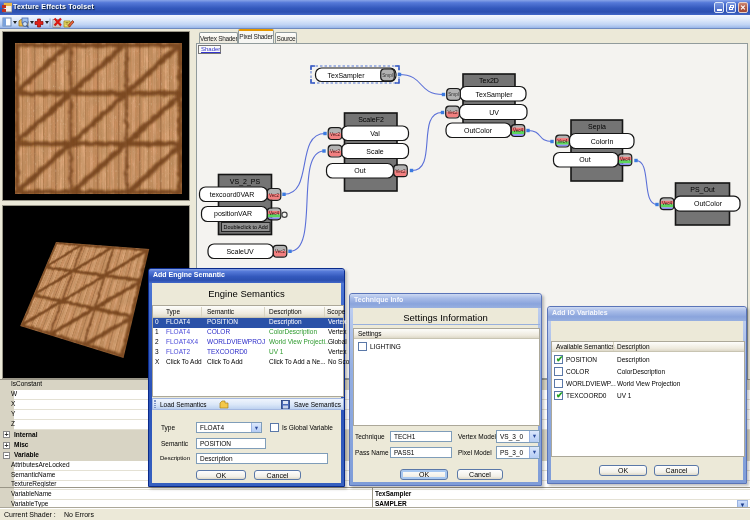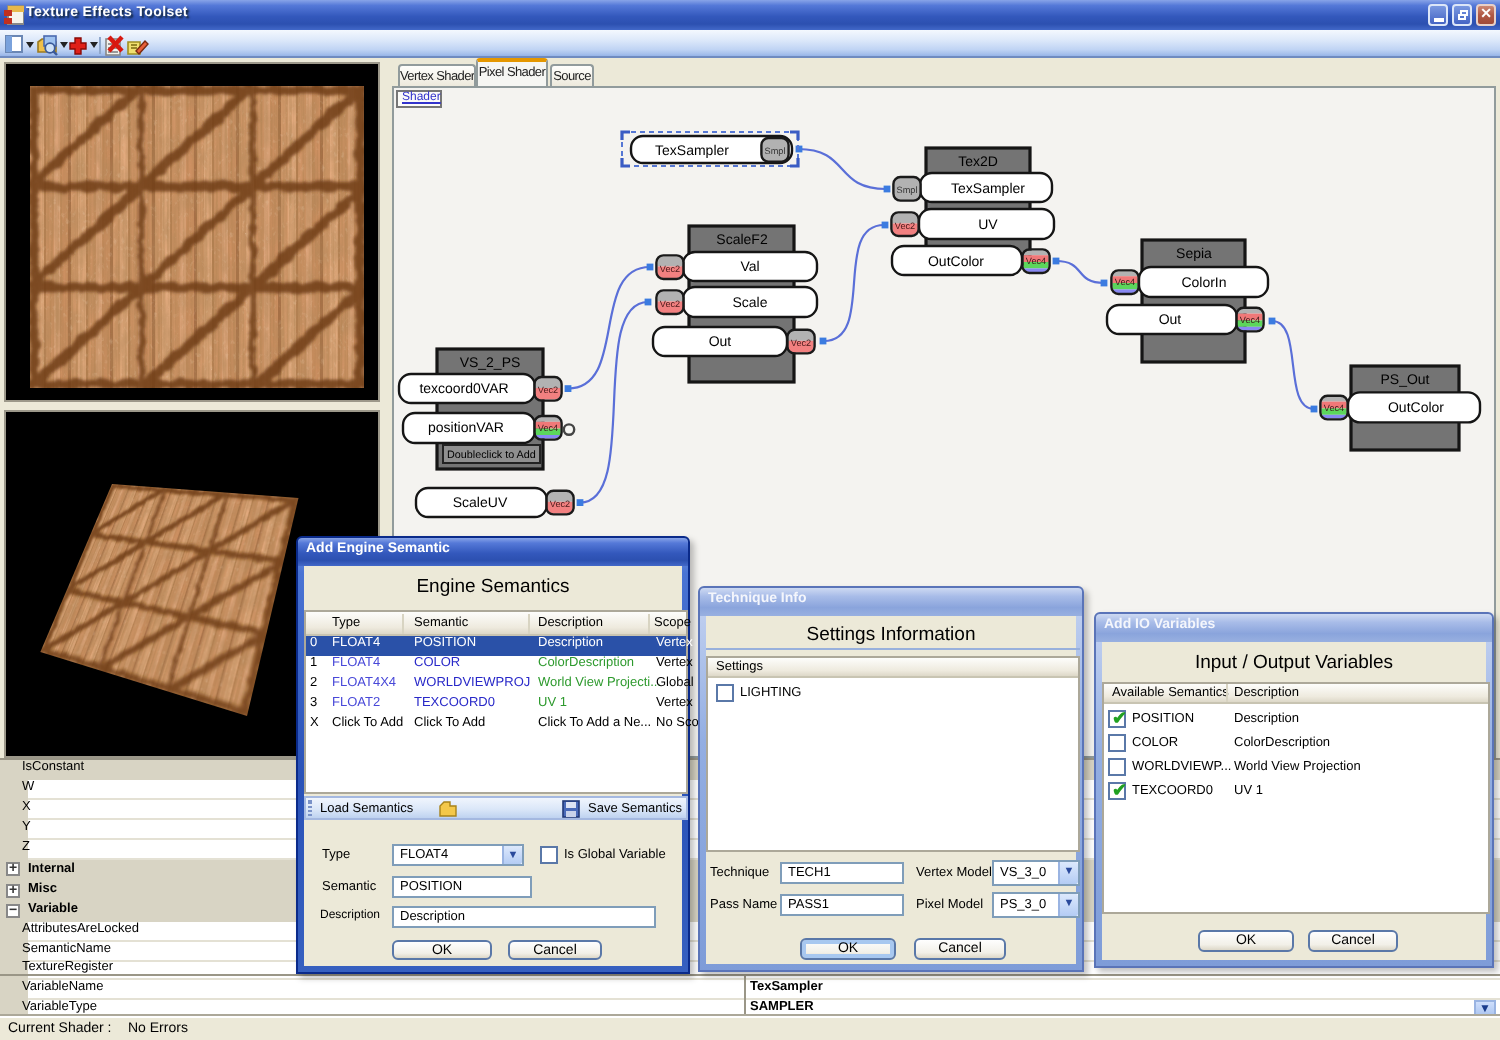--- a/index.html
+++ b/index.html
@@ -448,21 +448,20 @@
           <span class="ar">▼</span>
         </span>
       <span class="btn" style="left:47px;top:161px;width:48px;height:11px;box-shadow:inset 0 0 0 2px #a8c8f0;">OK</span>
       <span class="btn" style="left:104px;top:161px;width:46px;height:11px;">Cancel</span>
     </div>
   </div>
 
   <div class="dlg" id="dlgIO" style="left:547px;top:306px;width:200px;height:178px;background:linear-gradient(180deg,#c6d4f2,#93aee2 40%,#7e9cd8);border-color:#5a74b8;">
     <div class="dtitle" style="background:linear-gradient(180deg,#cdd9f2 0%,#a8bce8 30%,#8aa4dc 70%,#98b0e0 100%);color:#f4f6fc;">Add IO Variables</div>
     <div class="dbody">
-      <div class="lbl" style="left:0;top:5px;width:100%;text-align:center;font-size:9.5px;">Input / Output Variables</div>
       <div style="position:absolute;left:0px;top:20px;width:194px;height:116px;background:#fff;border:1px solid #aca899;">
         <div style="position:absolute;left:0;top:0;width:100%;height:10px;background:linear-gradient(180deg,#fdfdfb,#eeeade 70%,#ddd8c8);border-bottom:1px solid #c8c4b2;font-size:6.5px;white-space:nowrap;">
             <span style="position:absolute;left:4px;top:1px;">Available Semantics</span>
             <span style="position:absolute;left:65px;top:1px;">Description</span>
             <span style="position:absolute;left:61px;top:0px;width:1px;height:9px;background:#d8d4c2;"></span>
           </div>
         <span class="ckb ck" style="left:2px;top:13px;"></span>
           <span class="lbl" style="left:14px;top:14px;">POSITION</span>
           <span class="lbl" style="left:65px;top:14px;">Description</span>
         <span class="ckb" style="left:2px;top:25px;"></span>

